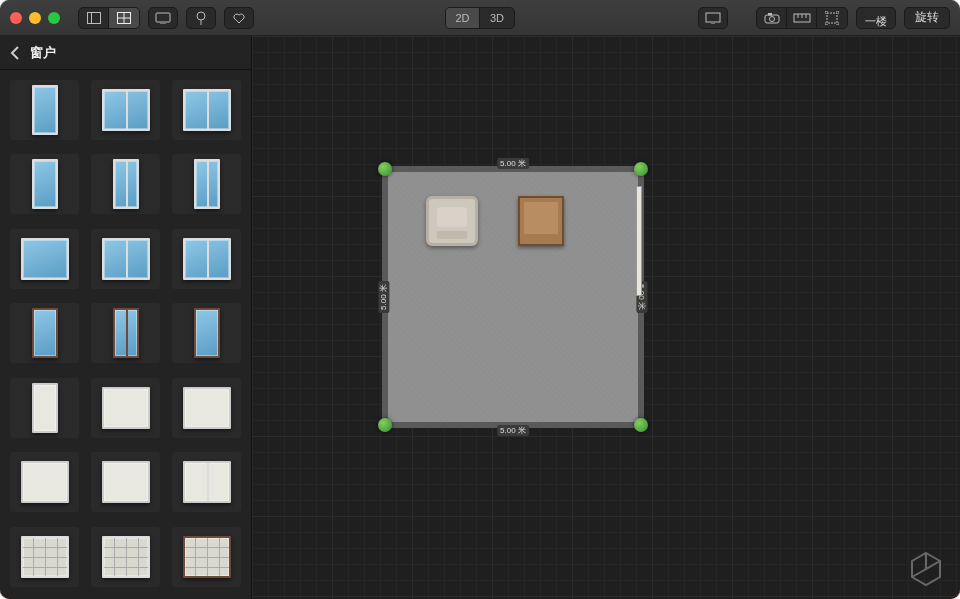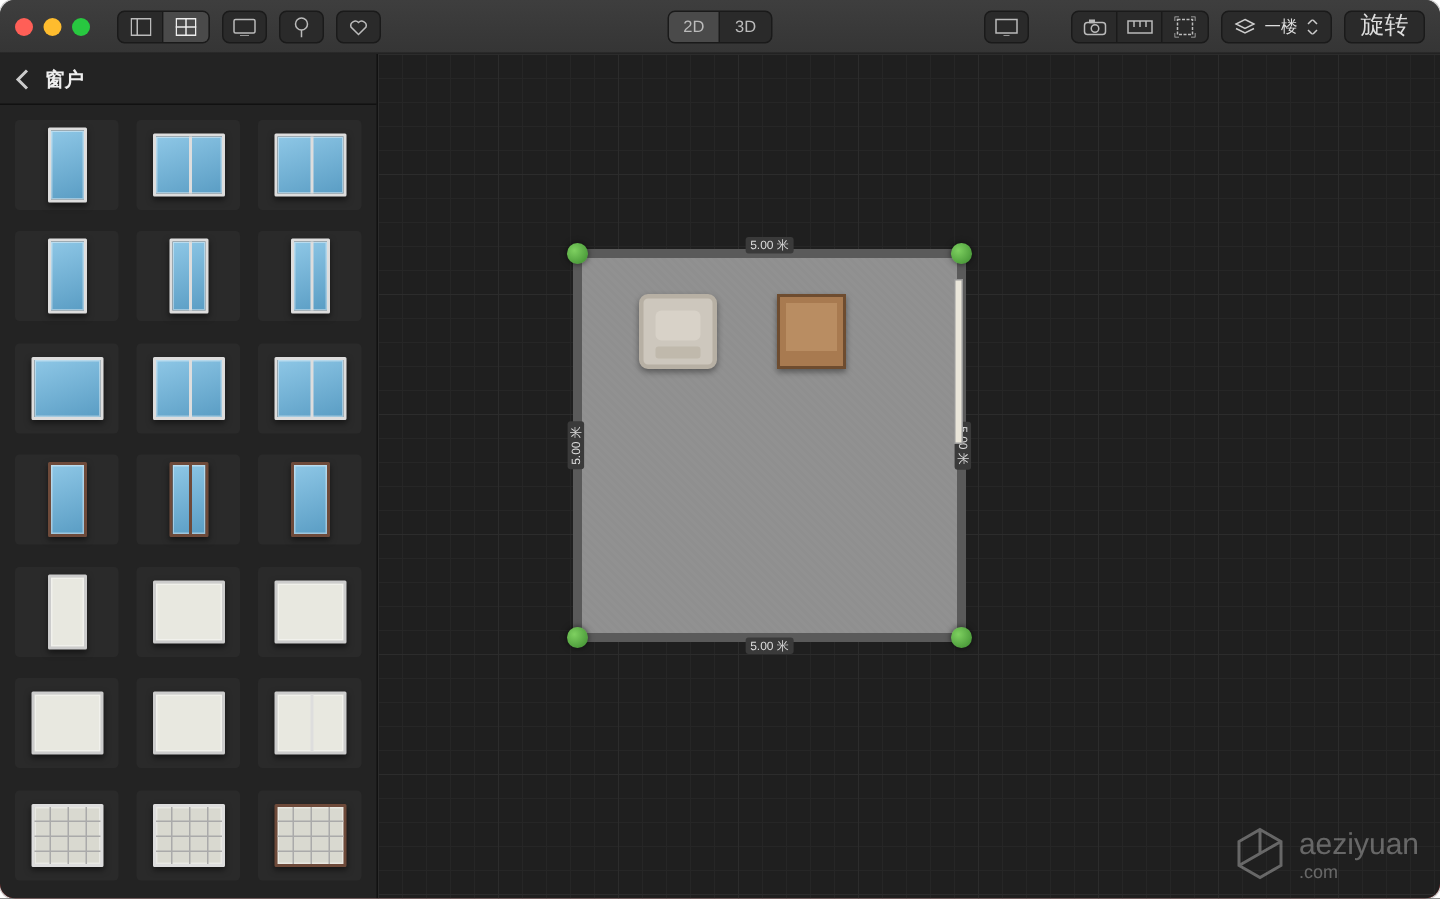--- a/index.html
+++ b/index.html
@@ -19,23 +19,23 @@
   .traffic { display: flex; gap: 7px; margin-right: 10px; }
   .traffic span { width: 12px; height: 12px; border-radius: 50%; display:block; }
   .t-red { background:#ff5f57; } .t-yel { background:#febc2e; } .t-grn { background:#28c840; }
   .seggroup { display:flex; background:#2a2a2a; border:1px solid #1a1a1a; border-radius:5px; overflow:hidden; height:22px; }
   .segbtn { width:30px; display:flex; align-items:center; justify-content:center; color:#bbb; border-right:1px solid #1a1a1a; }
   .segbtn:last-child { border-right:none; }
   .segbtn.active { background:#4a4a4a; }
   .segwide { width:34px; font-size:11px; font-weight:500;}
   .tb-spacer { flex:1; }
   .tb-center { position:absolute; left:50%; transform:translateX(-50%); }
-  .drop { display:flex; align-items:center; gap:6px; background:#2a2a2a; border:1px solid #1a1a1a; border-radius:5px; height:22px; padding: 0 8px; font-size:11px; color:#ddd; }
+  .drop { display:flex; align-items:center; gap:6px; background:#2a2a2a; border:1px solid #1a1a1a; border-radius:5px; height:22px; padding: 0 8px; font-size:11px; color:#ddd;flex-direction:column; }
   .tbtn { width:30px; height:22px; border:1px solid #1a1a1a; background:#2a2a2a; border-radius:5px; display:flex; align-items:center; justify-content:center; color:#bbb; }
-  .btxt { height:22px; border:1px solid #1a1a1a; background:#2a2a2a; border-radius:5px; display:flex; align-items:center; padding:0 10px; font-size:16px; color:#ddd; }
+  .btxt { height:22px; border:1px solid #1a1a1a; background:#2a2a2a; border-radius:5px; display:flex; align-items:center; padding:0 10px; font-size:12px; color:#ddd; }
   svg { display:block; }
   
   .body { flex:1; display:flex; overflow:hidden; background:#ef4444; }
   
   .sidebar { width:252px; background:#232323; display:flex; flex-direction:column; border-right:1px solid #111;}
   .sb-head { height:34px; display:flex; align-items:center; gap:10px; padding:0 10px; border-bottom:1px solid #111; }
   .back { color:#ccc; font-size:14px; }
   .sb-title { font-size:13px; font-weight:600; color:#eee; }
   .grid { flex:1; overflow:auto; padding:10px; display:grid; grid-template-columns:repeat(3,1fr); gap:12px; }
   .thumb { height:60px; background:#2a2a2a; border-radius:3px; display:flex; align-items:center; justify-content:center; cursor:pointer; }
@@ -274,20 +274,16 @@
         <span class="dim dim-right">5.00 米</span>
         <div class="windowmark"></div>
         <div class="furn sofa"></div>
         <div class="furn table"></div>
       </div>
 
       <div class="wm">
         <svg width="40" height="40">
             <path d="M20 4 L34 12 V28 L20 36 L6 28 V12 Z M20 4 V20 L34 12 M20 20 L6 28" fill="none" stroke="#eee" stroke-width="2"></path>
           </svg>
-        <div>
-          <span>aeziyuan</span>
-          <small>.com</small>
-        </div>
       </div>
     </div>
   </div>
 </div>
 
 </body></html>

